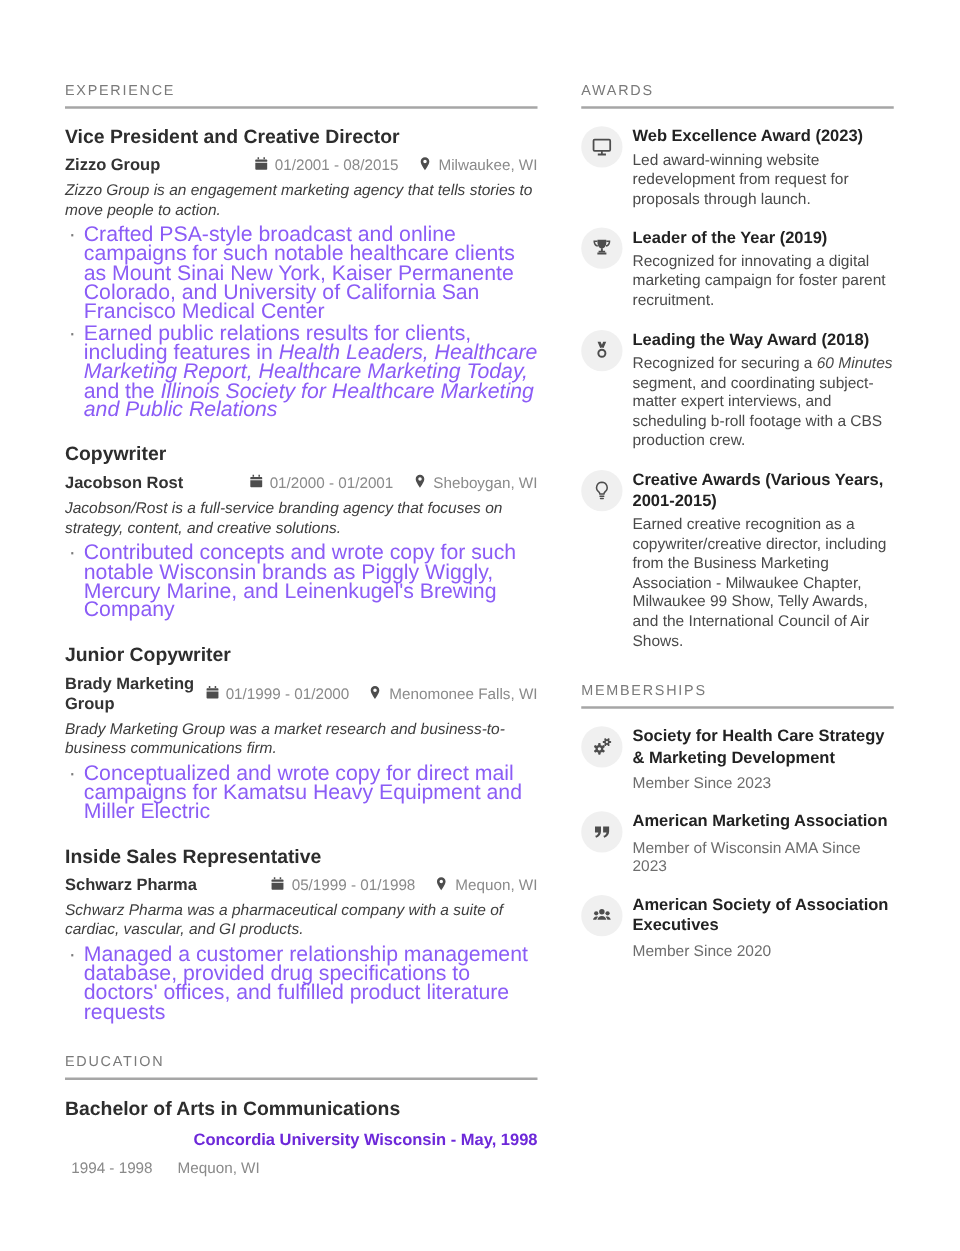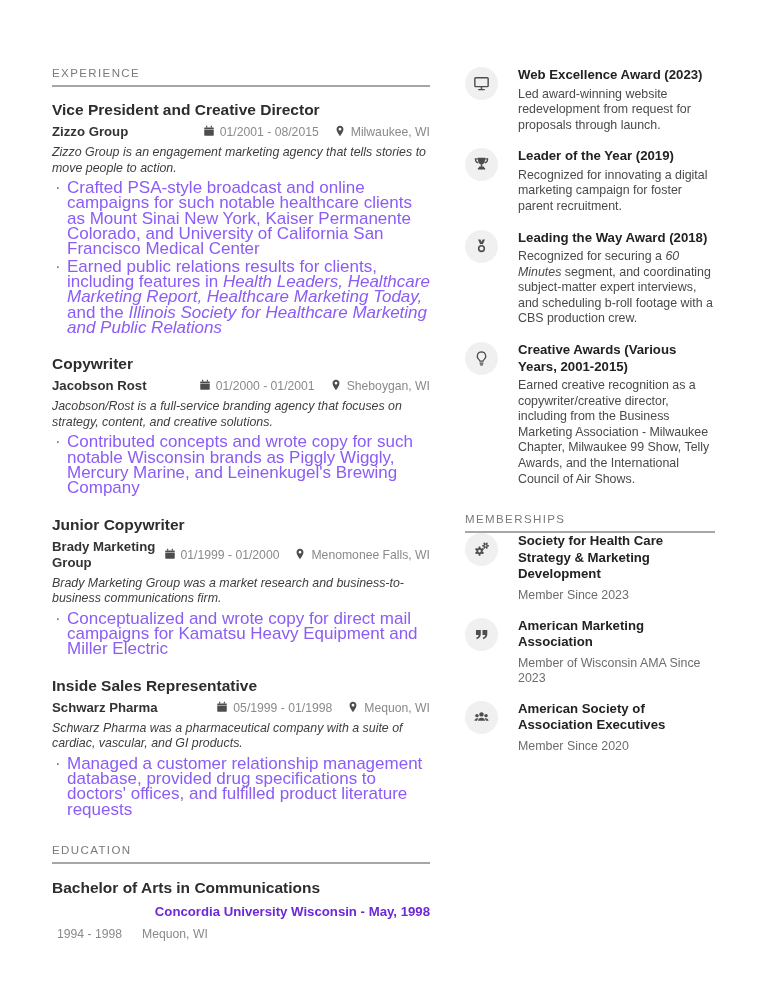--- a/index.html
+++ b/index.html
@@ -24,21 +24,21 @@
   .bullets li::before{content:"\00B7";position:absolute;left:3px;top:0;color:#7a7a7a;}
 
   
   .edu-block{margin-top:14px;}
   .edu-degree{font-size:15.5px;font-weight:700;color:#2d2d2d;margin:0;line-height:20px;}
   .edu-school{font-size:13.2px;font-weight:700;color:#6d28d9;margin-top:6px;line-height:16px;text-align:right;}
   .edu-meta{margin-top:7px;}
   .education-section{margin-top:27px;}
 
   
-  .r-item{display:flex;gap:20px;margin-bottom:15px;}
+  .r-item{display:flex;gap:8px;margin-top:14px;margin-bottom:15px;}
   .r-icon{width:33px;height:33px;border-radius:50%;background:#f0f0f0;flex:none;display:flex;align-items:center;justify-content:center;color:#161616;}
   .r-body{min-width:0;}
   .r-title{font-size:13.2px;font-weight:700;color:#222;line-height:16.5px;}
   .r-desc{font-size:12.4px;color:#4a4a4a;line-height:15.6px;margin-top:3px;}
   .r-sub{font-size:12.4px;color:#6d6d6d;margin-top:5px;line-height:15px;}
   .memberships-section{margin-top:26px;}
   svg{display:block;}
 </style>
 </head>
 <body>
@@ -179,20 +179,21 @@
             <span class="icn"></span>
             <span>Mequon, WI</span>
           </span>
         </div>
       </div>
     </section>
   </div>
 
   <div class="col-right">
     <section>
+      <h2 class="sec-h">AWARDS</h2>
       <div id="awards-list">
           <div class="r-item">
             <span class="r-icon">
               <span class="icn">
                 <svg width="17" height="17" viewBox="0 0 24 24" fill="none" stroke="currentColor">
     <rect x="2.6" y="3.8" width="18.8" height="12.6" rx="1.2" stroke-width="2"></rect>
     <path d="M12 16.4v3.4M7.4 20.6h9.2" stroke-width="2"></path>
                 </svg>
               </span>
             </span>

